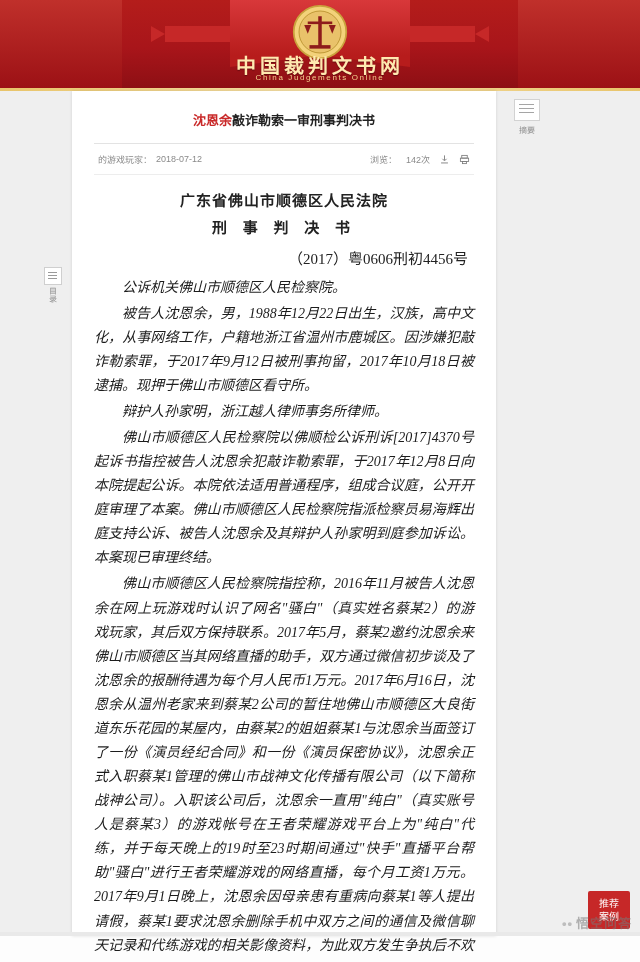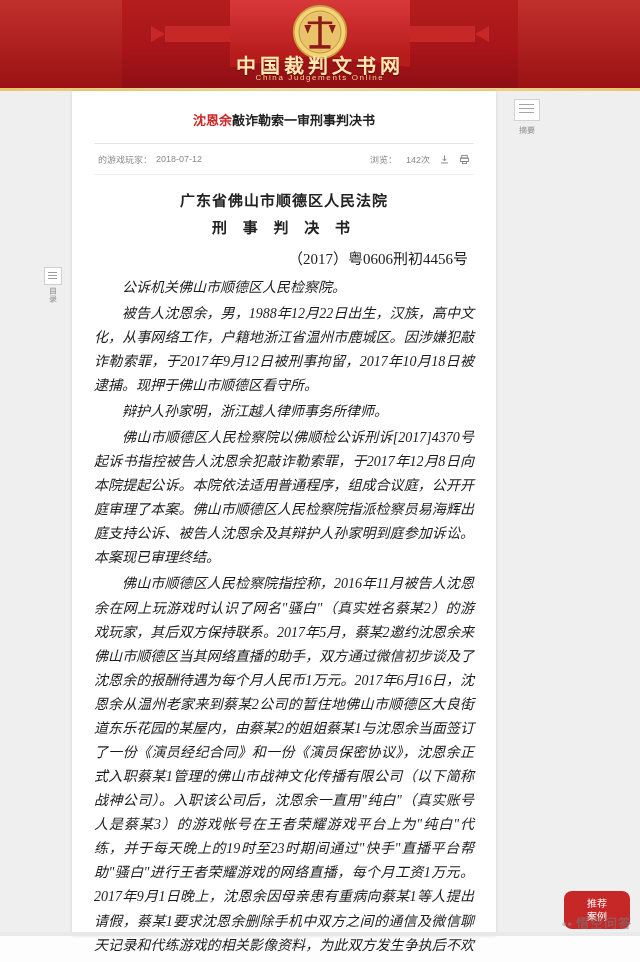--- a/index.html
+++ b/index.html
@@ -297,23 +297,23 @@
   
   .float-badge {
     position: absolute;
     right: 10px;
     top: 800px;
     width: 38px;
     background: #c62828;
     color: #fff;
     font-size: 10px;
     text-align: center;
-    padding: 6px 14px;
+    padding: 6px 2px;
     line-height: 1.3;
-    border-radius: 8px;
+    border-radius: 2px;
   }
 
   
   .watermark {
     position: absolute;
     right: 8px;
     bottom: 4px;
     font-size: 13px;
     color: rgba(120,120,120,.55);
     font-weight: bold;

